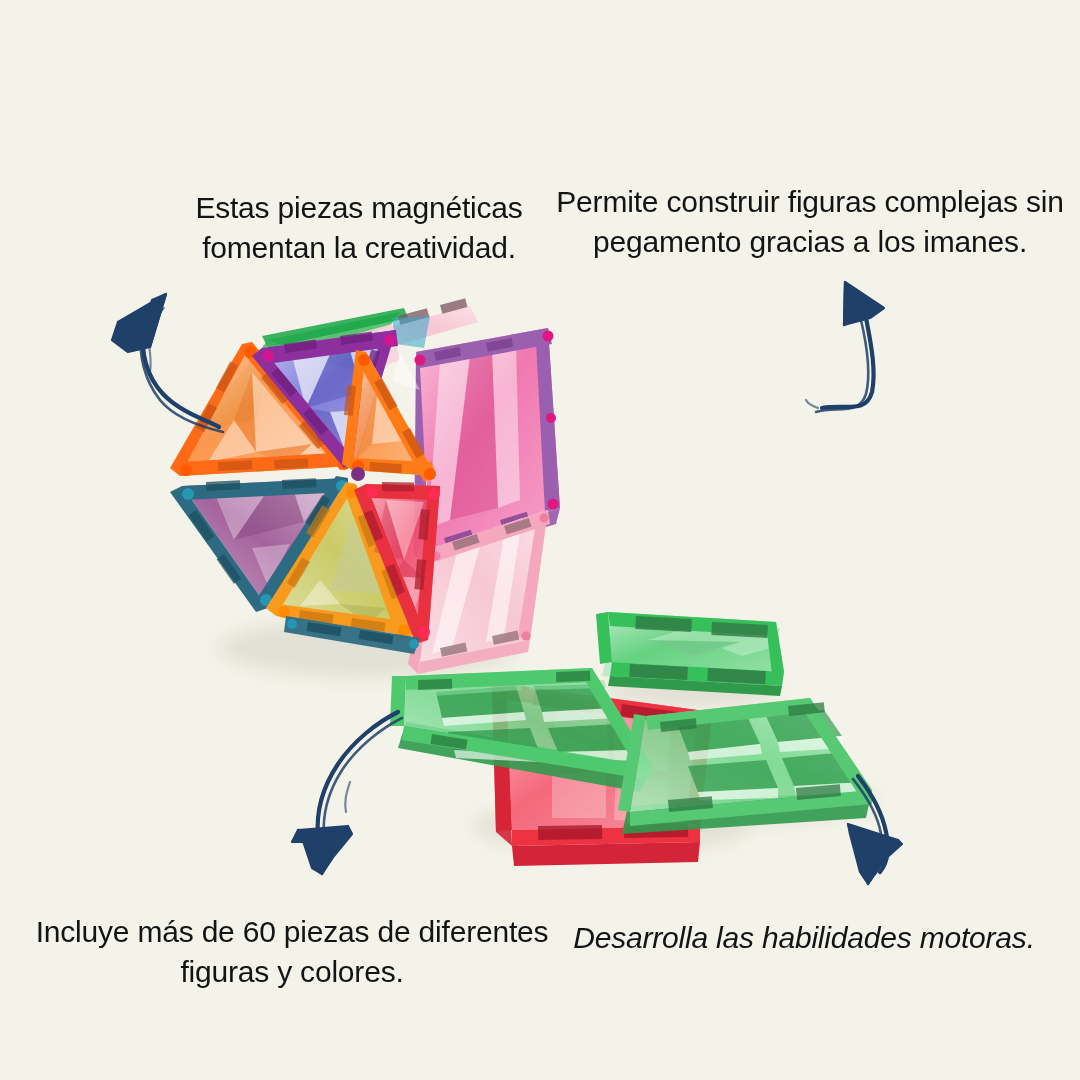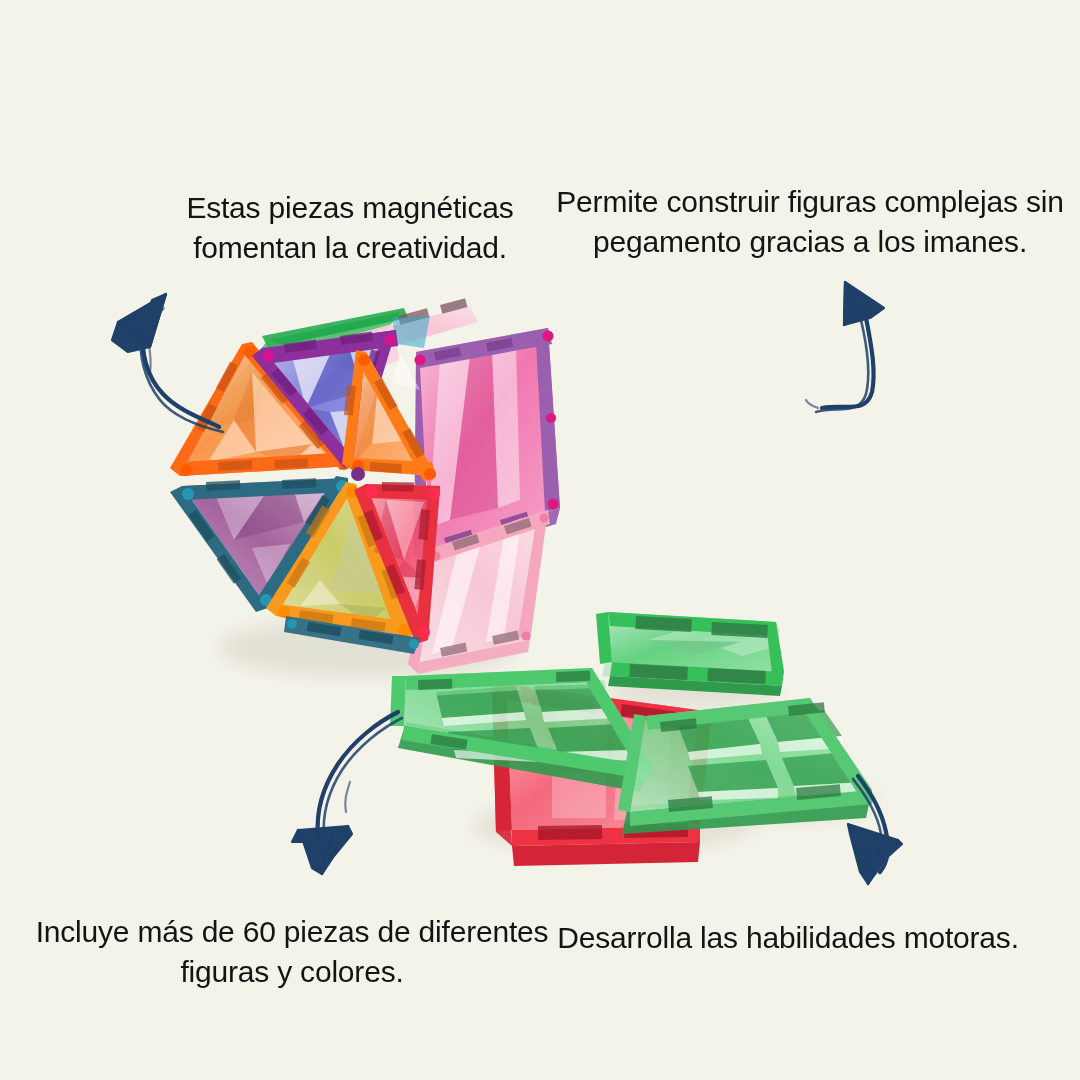--- a/index.html
+++ b/index.html
@@ -16,24 +16,24 @@
   .caption{
     position:absolute;
     color:#141414;
     font-size:30px;
     line-height:1.32;
     text-align:center;
     letter-spacing:-0.2px;
     font-weight:400;
     white-space:pre-line;
   }
-  #cap-tl{left:40px;  top:188px;  width:620px;}
+  #cap-tl{left:49px;  top:188px;  width:620px;}
   #cap-tr{left:500px; top:182px;  width:620px;}
   #cap-bl{left:-18px; top:912px;  width:620px;}
-  #cap-br{left:528px; top:918px;  width:520px;}
+  #cap-br{left:544px; top:918px;  width:520px;font-style:italic;}
 
   
   #art{position:absolute;left:0;top:0;width:1080px;height:1080px;}
 </style>
 </head>
 <body>
 
 <div id="stage">
 
   <svg id="art" viewBox="0 0 1080 1080">

